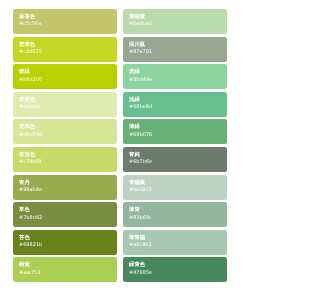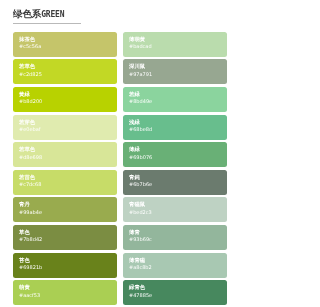--- a/index.html
+++ b/index.html
@@ -83,25 +83,20 @@
     display: block;
     margin-top: 1.2px;
     opacity: 0.97;
   }
 </style>
 </head>
 <body>
 
 <div class="page">
 
-  <div class="header" style="border-bottom-color: rgb(185, 185, 185);">
-    <div class="header-title">
-      <span class="cjk">绿色系</span><span class="latin">GREEN</span>
-    </div>
-  </div>
 
   <div class="swatch-grid">
       <div class="swatch" style="background: rgb(197, 197, 106);">
         <span class="swatch-name">抹茶色</span>
         <span class="swatch-hex">#c5c56a</span>
       </div>
       <div class="swatch" style="background: rgb(186, 220, 173);">
         <span class="swatch-name">薄萌黄</span>
         <span class="swatch-hex">#badcad</span>
       </div>

